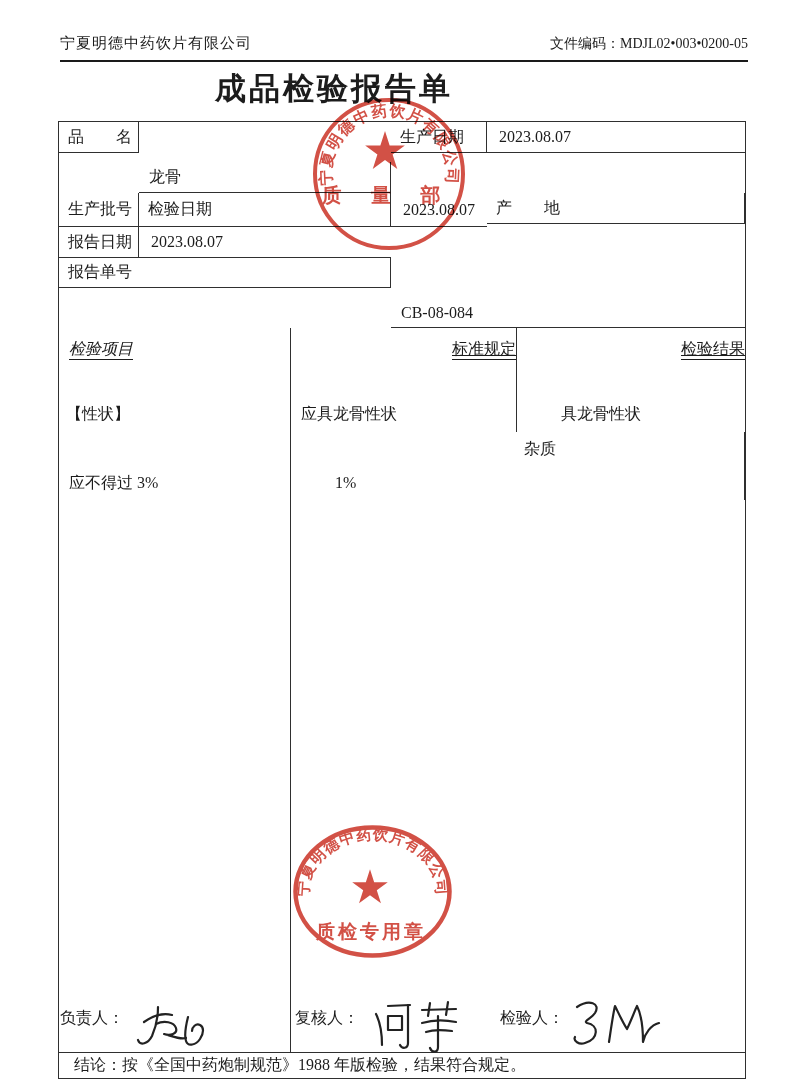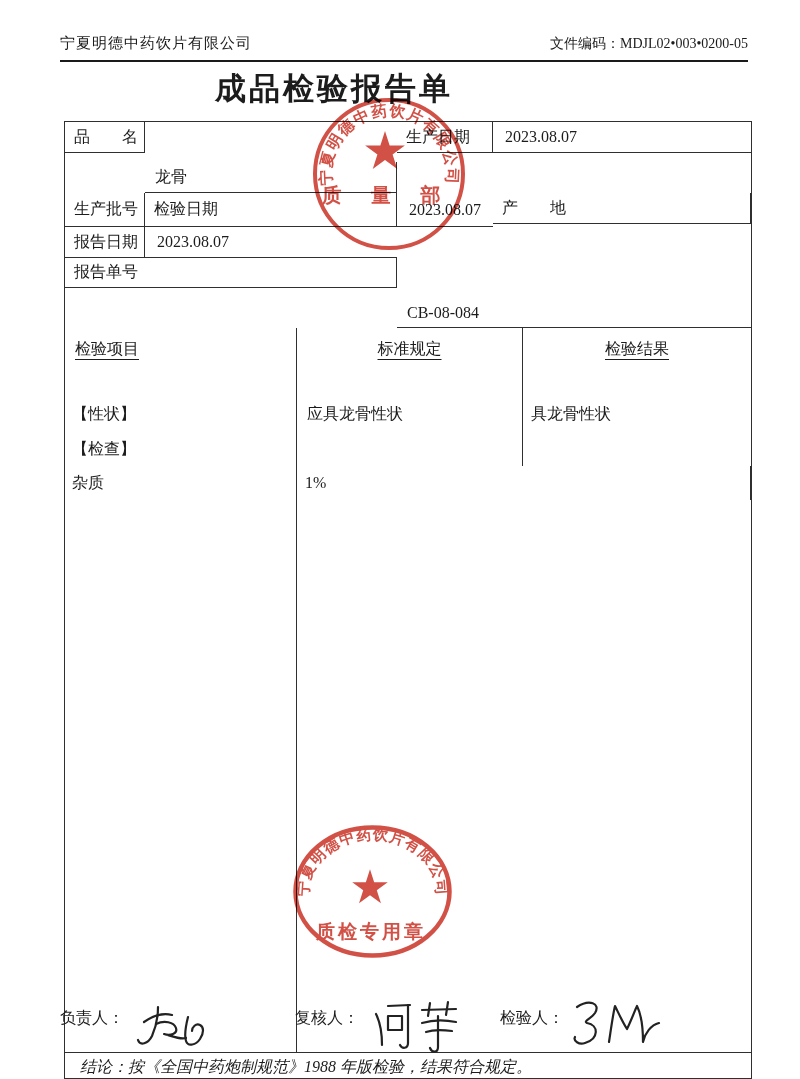--- a/index.html
+++ b/index.html
@@ -10,46 +10,46 @@
   .hdr { position:absolute; left:60px; top:34px; width:688px;
     display:flex; justify-content:space-between; align-items:flex-end;
     padding-bottom:7px; border-bottom:2px solid #1a1a1a; }
   .hdr-left { font-size:15px; letter-spacing:1px; }
   .hdr-right { font-size:14px; }
 
   .doc-title { position:absolute; left:0; top:68px; width:668px; text-align:center;
     font-size:31px; font-weight:bold; letter-spacing:3px; }
 
   
-  .tbl { position:absolute; left:64px; top:121px; width:688px;
+  .tbl { position:absolute; left:58px; top:121px; width:688px;
     border:1px solid #2f2f2f; background:transparent; }
   .info-grid { display:grid; grid-template-columns:80px 252px 96px 1fr; }
   .cell { border-bottom:1px solid #2f2f2f; display:flex; align-items:center;
     font-size:16px; overflow:hidden; white-space:nowrap; }
   .br { border-right:1px solid #2f2f2f; }
   .h31 { height:31px; } .h34 { height:34px; } .h30 { height:30px; }
   .lbl { padding-left:9px; }
   .val { padding-left:10px;margin-top:40px; }
   .val2 { padding-left:12px; }
   .span2a { grid-column:1 / 3; }
   .span2b { grid-column:3 / 5; }
 
   .spec-grid { display:grid; grid-template-columns:232px 226px 1fr;
     grid-template-rows:54px 14px 36px 34px 34px 1fr; height:724px; }
   .scell { font-size:16px; overflow:hidden; white-space:nowrap; }
   .spec-head { display:flex; align-items:flex-start; padding-top:11px; }
-  .spec-head.left { padding-left:10px; }
-  .spec-head.center { justify-content:center; }
+  .spec-head.left { padding-left:10px;font-style:italic; }
+  .spec-head.center { justify-content:flex-end;text-decoration:underline; }
   .uline { text-decoration:underline; text-underline-offset:5px; }
   .sitem { display:flex; align-items:center; padding-left:7px; }
   .sstd  { display:flex; align-items:center; padding-left:10px; }
-  .sres  { display:flex; align-items:center; padding-left:8px; }
+  .sres  { display:flex; align-items:center; padding-left:8px;margin-left:36px; }
 
   .concl-row { border-top:1px solid #2f2f2f; height:26px; display:flex;
-    align-items:flex-end; padding-left:15px; font-size:16px;font-style:italic; }
+    align-items:center; padding-left:15px; font-size:16px; }
 
   
   .signs { position:absolute; left:0; top:1000px; width:672px; height:75px; }
   .sig-label { position:absolute; font-size:16px; top:8px; }
   .sig-svg { position:absolute; }
   .sig-svg path { fill:none; stroke:#222; stroke-width:2.2; stroke-linecap:round; stroke-linejoin:round; }
 
   
   .stamp { position:absolute; mix-blend-mode:multiply; opacity:0.93; }
   .stamp text { font-family:"Liberation Sans","DejaVu Sans",sans-serif; font-weight:bold; }
@@ -97,25 +97,25 @@
       </div>
 
     <div class="scell br"></div>
     <div class="scell br"></div>
     <div class="scell"></div>
 
     <div class="scell br sitem">【性状】</div>
     <div class="scell br sstd">应具龙骨性状</div>
     <div class="scell sres">具龙骨性状</div>
 
-    <div class="scell br sitem">【检查】</div>
     <div class="scell br sstd"></div>
     <div class="scell sres"></div>
 
     <div class="scell br sitem">杂质</div>
+    <div class="scell br sstd">应不得过 3%</div>
     <div class="scell sres">1%</div>
 
     <div class="scell br"></div>
     <div class="scell br"></div>
     <div class="scell"></div>
   </div>
 
   <div class="concl-row">
     <span>结论：按《全国中药炮制规范》1988 年版检验，结果符合规定。</span>
   </div>

